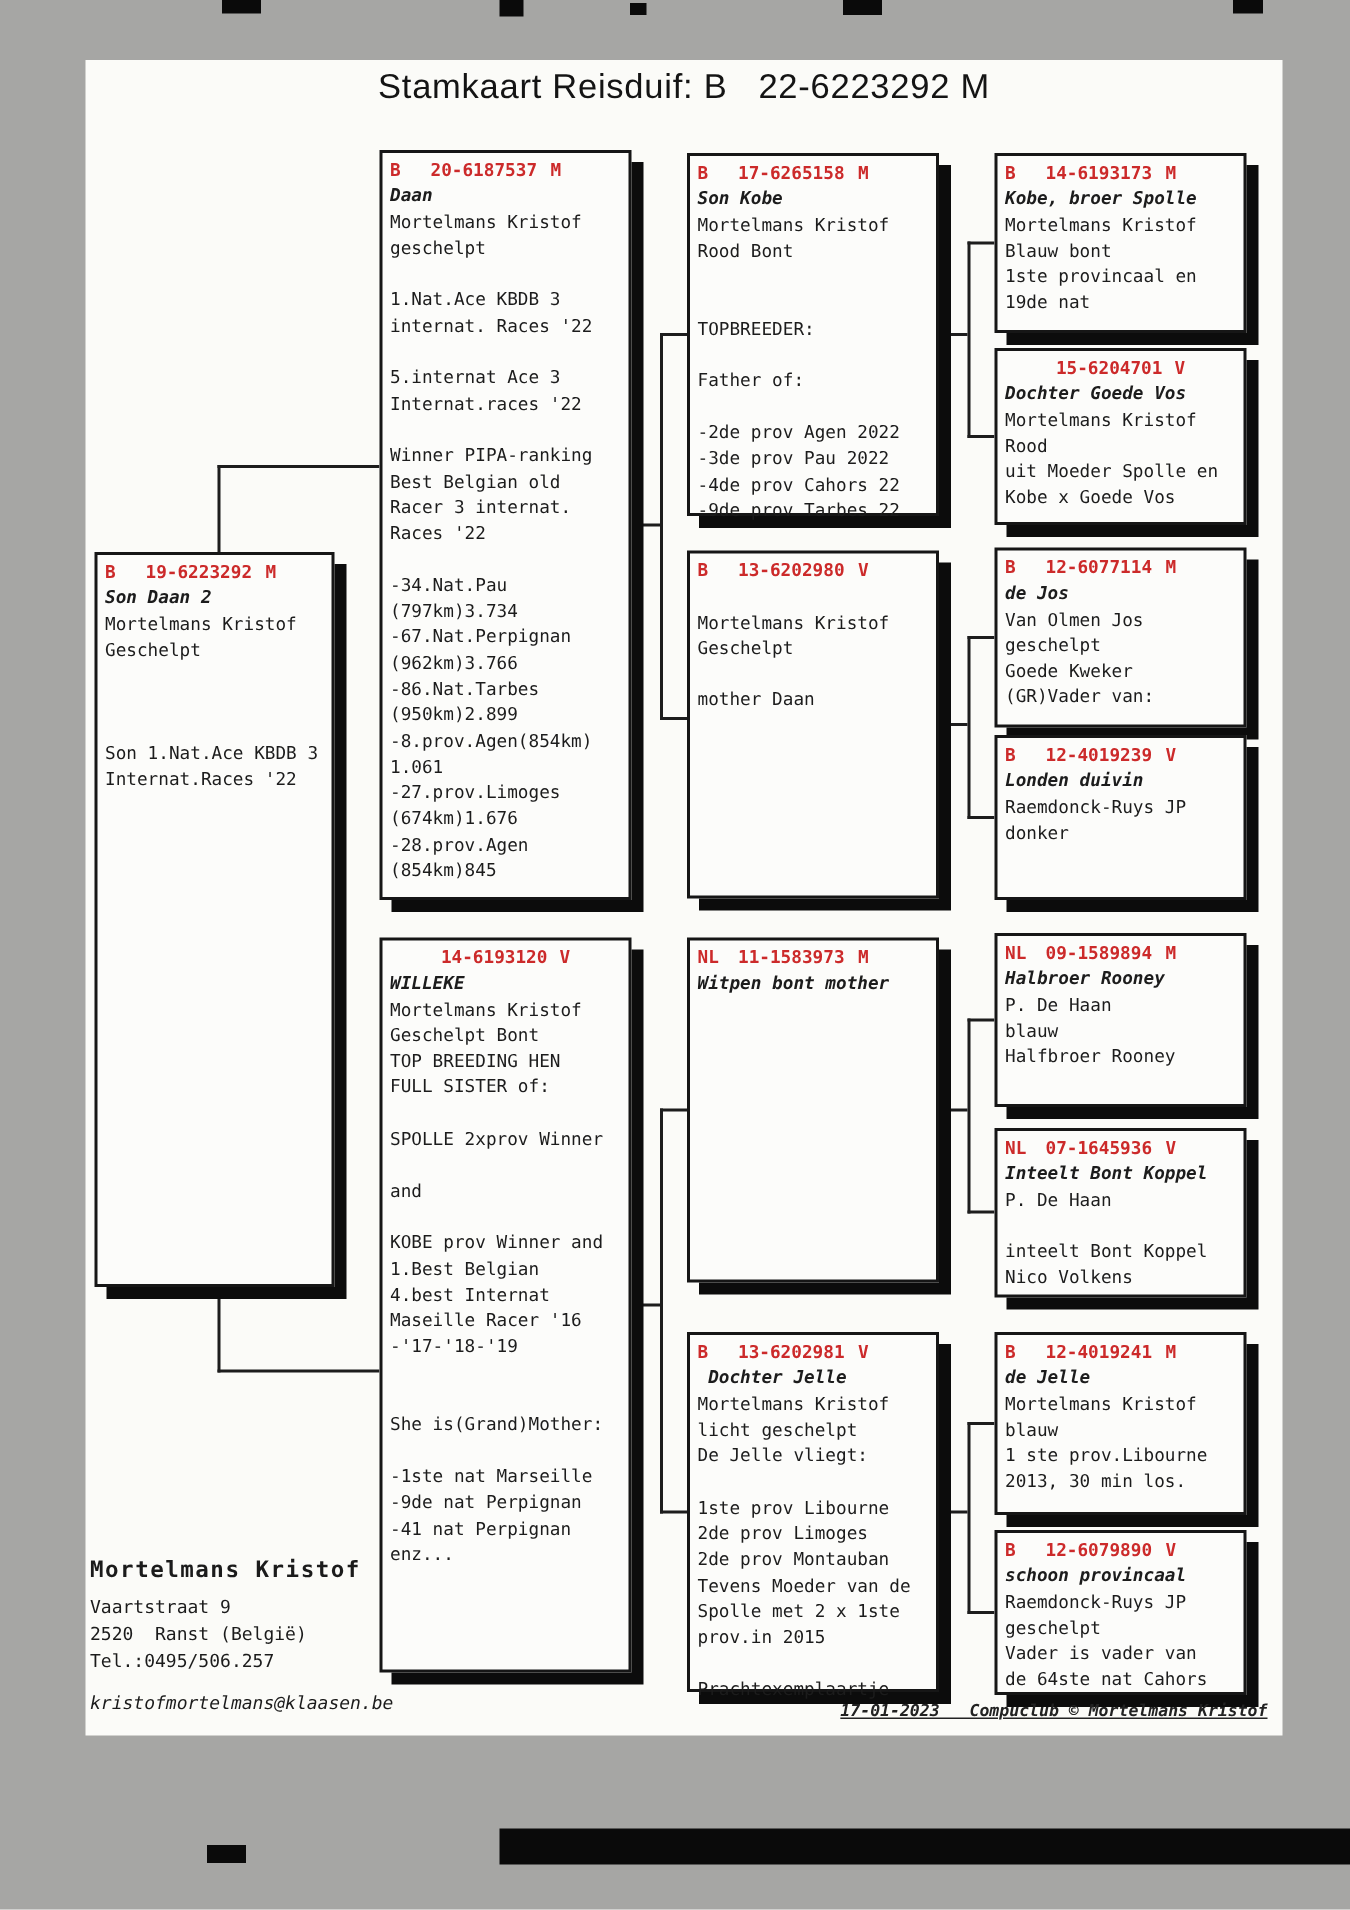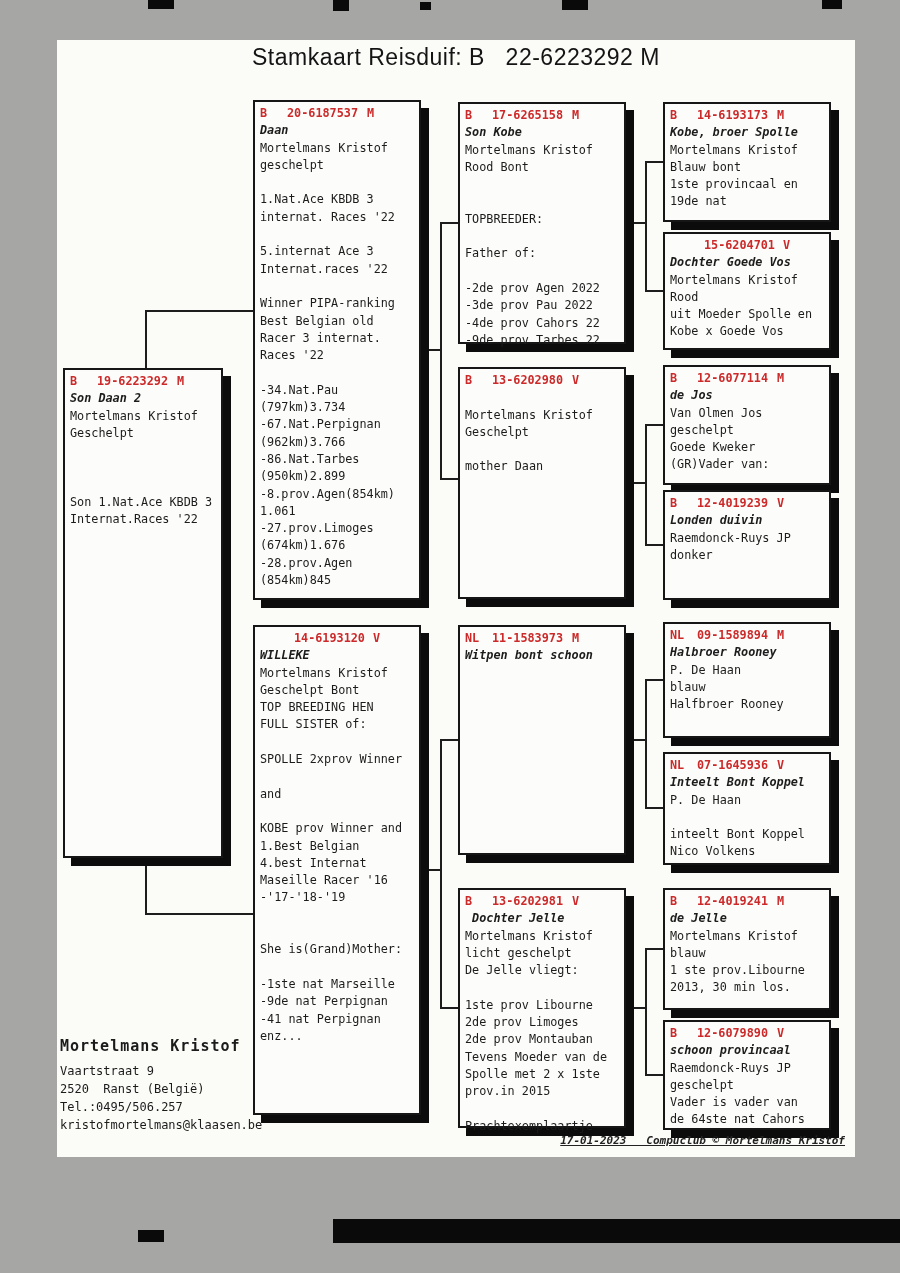--- a/index.html
+++ b/index.html
@@ -43,21 +43,21 @@
   .cc  { width:27px; }
   .sx  { margin-left:9px; }
   .noc .hdr { justify-content:center; }
   .noc .sx { margin-left:8px; }
   .pname { font-style:italic; font-weight:bold; white-space:pre; }
   .pbody { white-space:pre-wrap; }
   .line { position:absolute; background:#1d1d1d; }
   .contact { position:absolute; left:60px; top:1036px; color:#1b1b1b; }
   .contact-name { font-weight:bold; font-size:15px; letter-spacing:1px; line-height:20px; margin-bottom:6px; }
   .contact-line { font-size:12px; line-height:18px; white-space:pre; }
-  .contact-email { font-size:12px; line-height:18px; margin-top:0; white-space:pre; }
+  .contact-email { font-size:12px; line-height:18px; margin-top:10px; white-space:pre;font-style:italic; }
   .doc-footer { position:absolute; right:55px; top:1134px; font-size:11px;
     font-style:italic; font-weight:bold; color:#222; white-space:pre;text-decoration:underline; }
   .mark { position:absolute; background:#0a0a0a; }
 </style>
 </head>
 <body>
 
 <div class="page"></div>
 
 <div class="mark" style="left:148px;top:0;width:26px;height:9px"></div>
@@ -188,21 +188,21 @@
   <div class="hdr"><span class="cc">B</span><span class="rn">13-6202980</span><span class="sx">V</span></div>
   <div class="pname"></div>
   <div class="pbody">
 Mortelmans Kristof
 Geschelpt
 
 mother Daan</div>
 </div>
 <div class="box b6">
   <div class="hdr"><span class="cc">NL</span><span class="rn">11-1583973</span><span class="sx">M</span></div>
-  <div class="pname">Witpen bont schoon</div>
+  <div class="pname">Witpen bont mother</div>
 </div>
 <div class="box b7">
   <div class="hdr"><span class="cc">B</span><span class="rn">13-6202981</span><span class="sx">V</span></div>
   <div class="pname"> Dochter Jelle</div>
   <div class="pbody">Mortelmans Kristof
 licht geschelpt
 De Jelle vliegt:
 
 1ste prov Libourne
 2de prov Limoges

